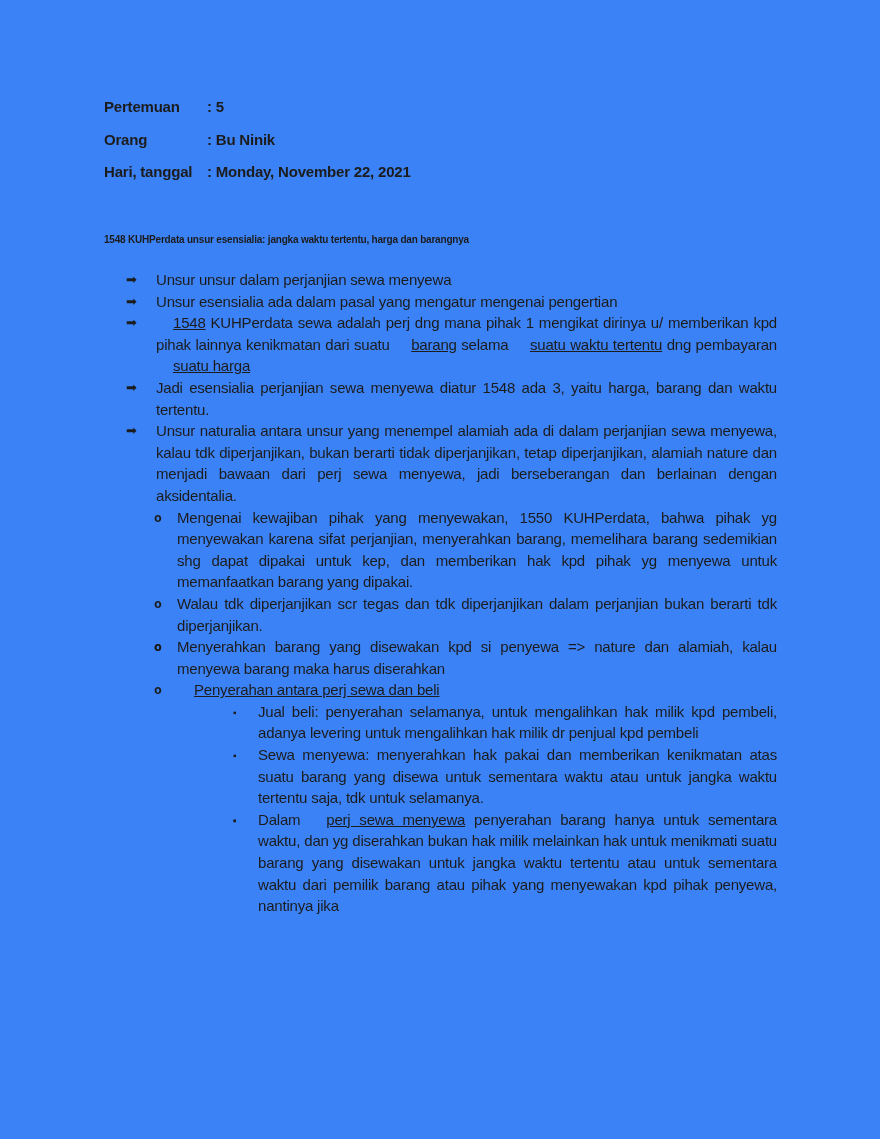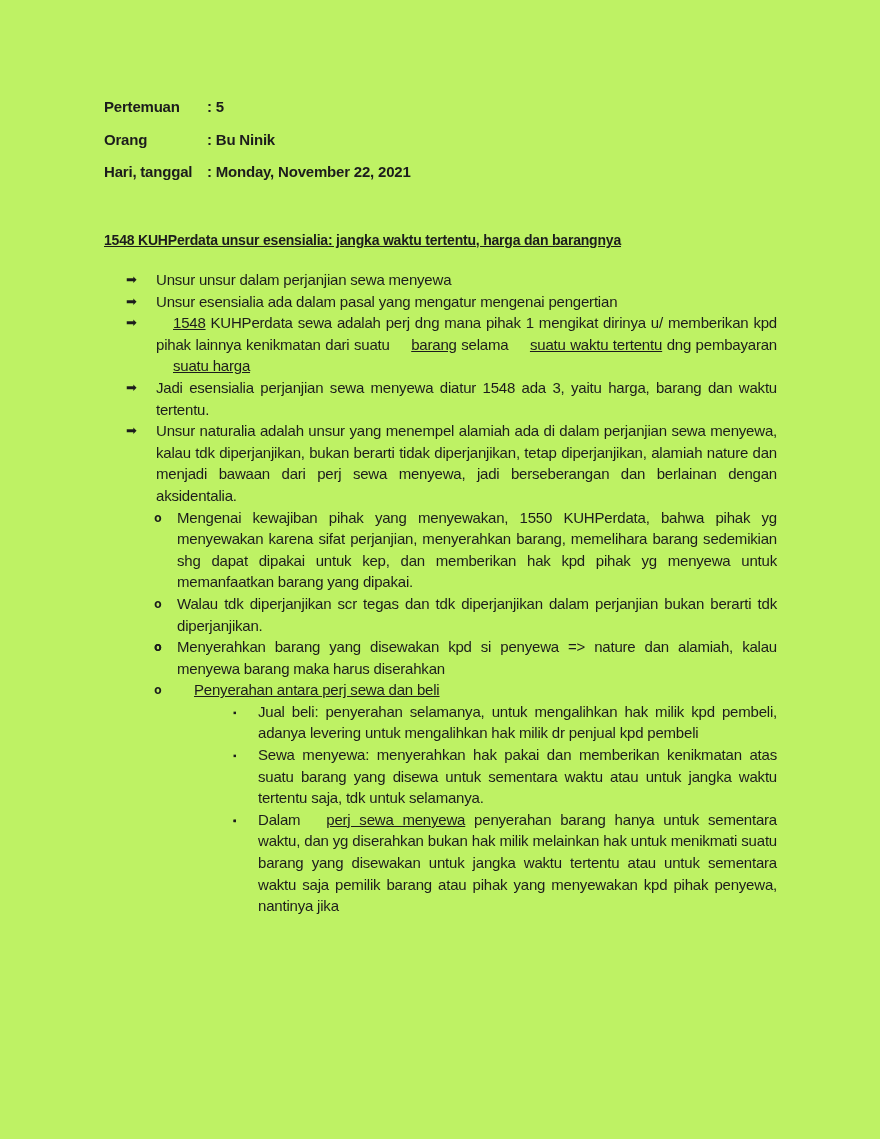--- a/index.html
+++ b/index.html
@@ -21,25 +21,24 @@
   }
   .header-row {
     display: flex;
     font-weight: 700;
     line-height: 22px;
     margin-bottom: 10.5px;
   }
   .hlabel { flex: 0 0 103px; width: 103px; }
   .hvalue { flex: 1; }
   .title {
-    font-size: 14px;
+    font-size: 10px;
     font-weight: 700;
     line-height: 22px;
     margin: 46px 0 18px 0;
-    text-decoration: underline;
   }
   .bullets { list-style: none; margin: 0; padding: 0; }
   .bullet {
     position: relative;
     text-align: justify;
     line-height: 21.6px;
   }
   .marker {
     position: absolute;
     top: 0;
@@ -50,21 +49,21 @@
   .bullet.circle { padding-left: 73px; }
   .bullet.circle > .marker { left: 50px; font-weight: 700; font-family: "DejaVu Sans Mono", monospace; font-size: 13px; }
   .bullet.square { padding-left: 154px; }
   .bullet.square > .marker { left: 129px; font-size: 10px; top: 1px; }
   .run-b { font-weight: 400; }
   .run-u { text-decoration: underline; margin-left: 17px; }
 </style>
 </head>
 <body>
 
-<div class="page" style="color: rgb(28, 28, 28); background: #bef264;">
+<div class="page" style="color: rgb(28, 28, 28); background: #3b82f6;">
   <div class="header" id="header-area">
   <div class="header-row">
     <span class="hlabel">Pertemuan</span>
     <span class="hvalue">: 5</span>
   </div>
 
   <div class="header-row">
     <span class="hlabel">Orang</span>
     <span class="hvalue">: Bu Ninik</span>
   </div>
@@ -91,21 +90,21 @@
     <span class="runs"><span class="run-b run-u">1548</span><span> KUHPerdata sewa adalah perj dng mana pihak 1 mengikat dirinya u/ memberikan kpd pihak lainnya kenikmatan dari suatu </span><span class="run-b run-u">barang</span><span> selama </span><span class="run-b run-u">suatu waktu tertentu</span><span> dng pembayaran </span><span class="run-b run-u">suatu harga</span></span>
   </li>
 
   <li class="bullet arrow">
     <span class="marker">➡</span>
     <span class="runs"><span>Jadi esensialia perjanjian sewa menyewa diatur 1548 ada 3, yaitu harga, barang dan waktu tertentu.</span></span>
   </li>
 
   <li class="bullet arrow">
     <span class="marker">➡</span>
-    <span class="runs"><span class="run-b">Unsur naturalia</span><span> adalah unsur yang menempel alamiah ada di dalam perjanjian sewa menyewa, kalau tdk diperjanjikan, bukan berarti tidak diperjanjikan, tetap diperjanjikan, alamiah nature dan menjadi bawaan dari perj sewa menyewa, jadi berseberangan dan berlainan dengan aksidentalia.</span></span>
+    <span class="runs"><span class="run-b">Unsur naturalia</span><span> antara unsur yang menempel alamiah ada di dalam perjanjian sewa menyewa, kalau tdk diperjanjikan, bukan berarti tidak diperjanjikan, tetap diperjanjikan, alamiah nature dan menjadi bawaan dari perj sewa menyewa, jadi berseberangan dan berlainan dengan aksidentalia.</span></span>
   </li>
 
   <li class="bullet circle">
     <span class="marker">o</span>
     <span class="runs"><span>Mengenai kewajiban pihak yang menyewakan, 1550 KUHPerdata, bahwa pihak yg menyewakan karena sifat perjanjian, menyerahkan barang, memelihara barang sedemikian shg dapat dipakai untuk kep, dan memberikan hak kpd pihak yg menyewa untuk memanfaatkan barang yang dipakai.</span></span>
   </li>
 
   <li class="bullet circle">
     <span class="marker">o</span>
     <span class="runs"><span>Walau tdk diperjanjikan scr tegas dan tdk diperjanjikan dalam perjanjian bukan berarti tdk diperjanjikan.</span></span>
@@ -134,16 +133,16 @@
     <span class="marker">▪</span>
     <span class="runs"><span class="run-b">Sewa menyewa:</span><span> menyerahkan hak pakai dan memberikan kenikmatan atas suatu barang yang disewa untuk sementara waktu atau untuk jangka waktu tertentu saja, tdk untuk selamanya.</span></span>
   </li>
 
   <li class="bullet square">
     <span class="marker">▪</span>
   </li>
 
   <li class="bullet square">
     <span class="marker">▪</span>
-    <span class="runs"><span>Dalam </span><span class="run-b run-u">perj sewa menyewa</span><span> penyerahan barang hanya untuk sementara waktu, dan yg diserahkan bukan hak milik melainkan hak untuk menikmati suatu barang yang disewakan untuk jangka waktu tertentu atau untuk sementara waktu saja pemilik barang atau pihak yang menyewakan kpd pihak penyewa, nantinya jika</span></span>
+    <span class="runs"><span>Dalam </span><span class="run-b run-u">perj sewa menyewa</span><span> penyerahan barang hanya untuk sementara waktu, dan yg diserahkan bukan hak milik melainkan hak untuk menikmati suatu barang yang disewakan untuk jangka waktu tertentu atau untuk sementara waktu dari pemilik barang atau pihak yang menyewakan kpd pihak penyewa, nantinya jika</span></span>
   </li>
 </ul>
 </div>
 
 </body></html>

